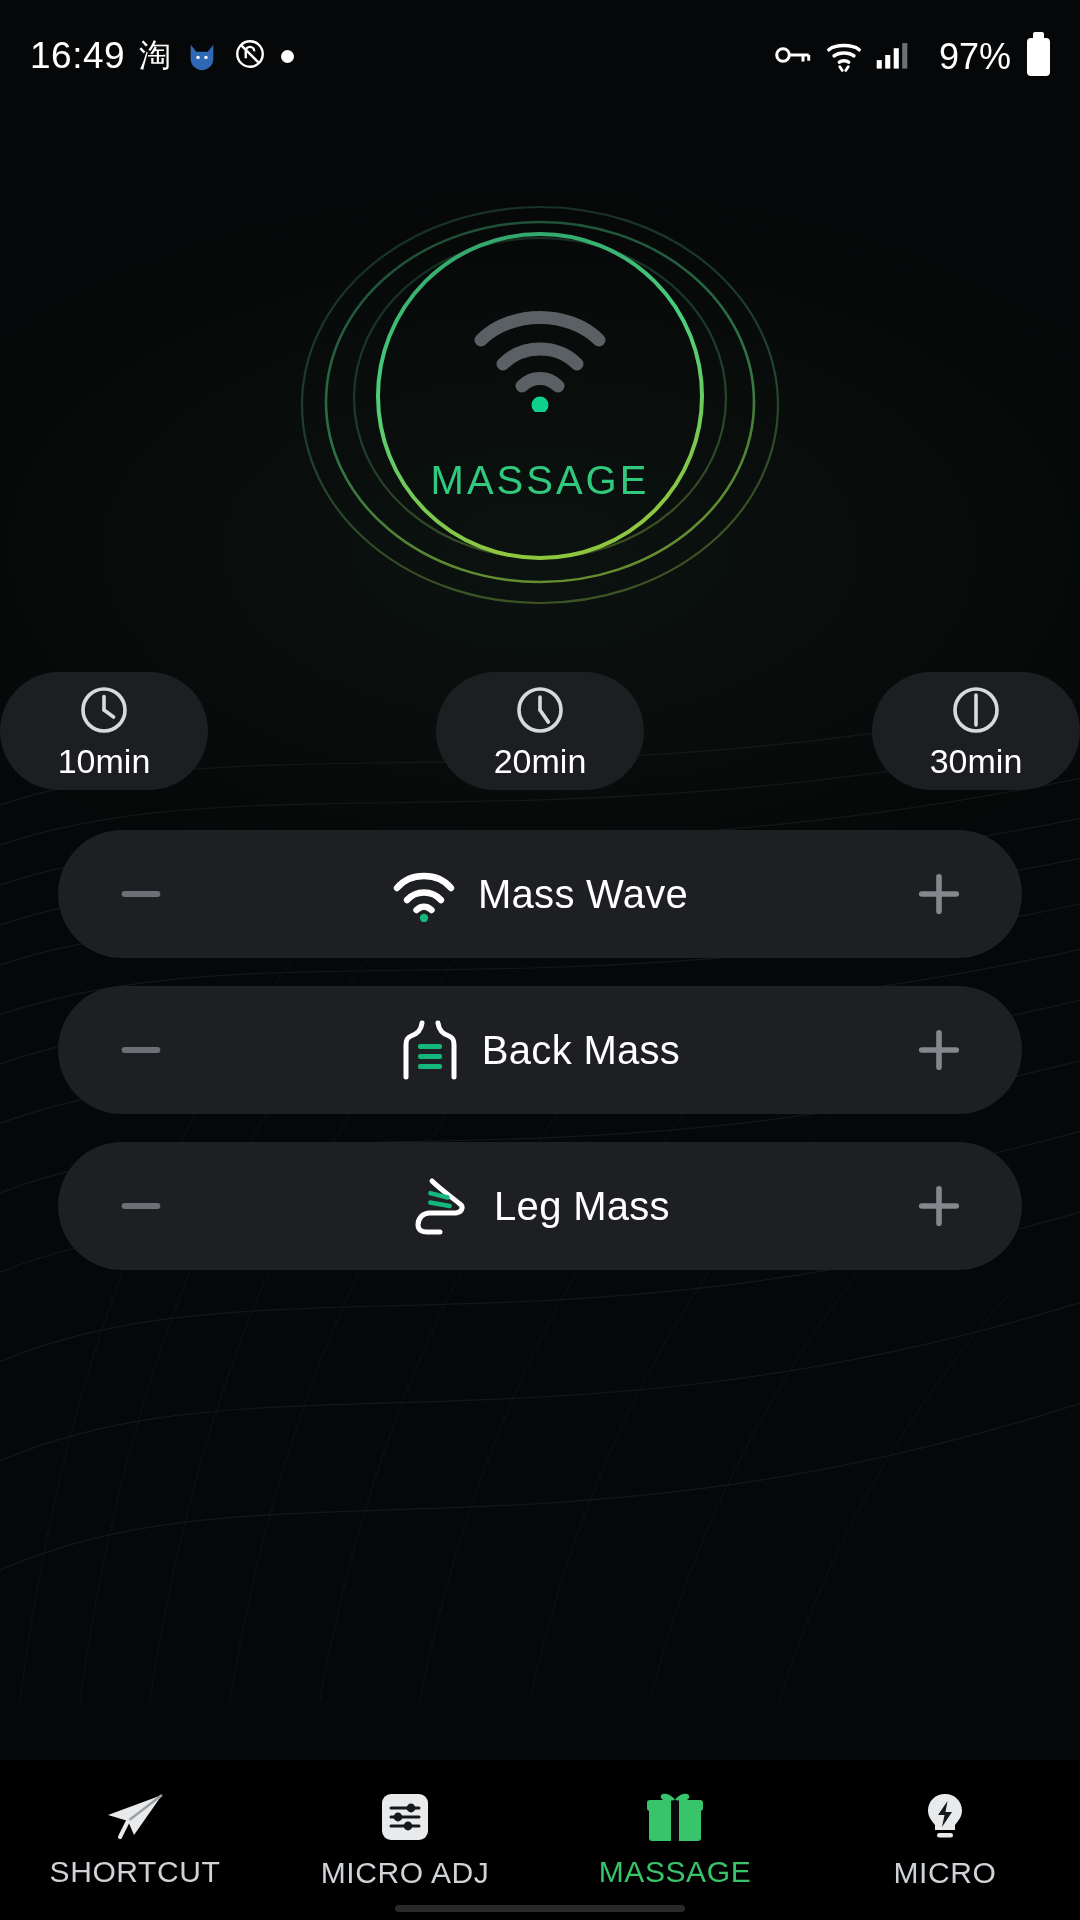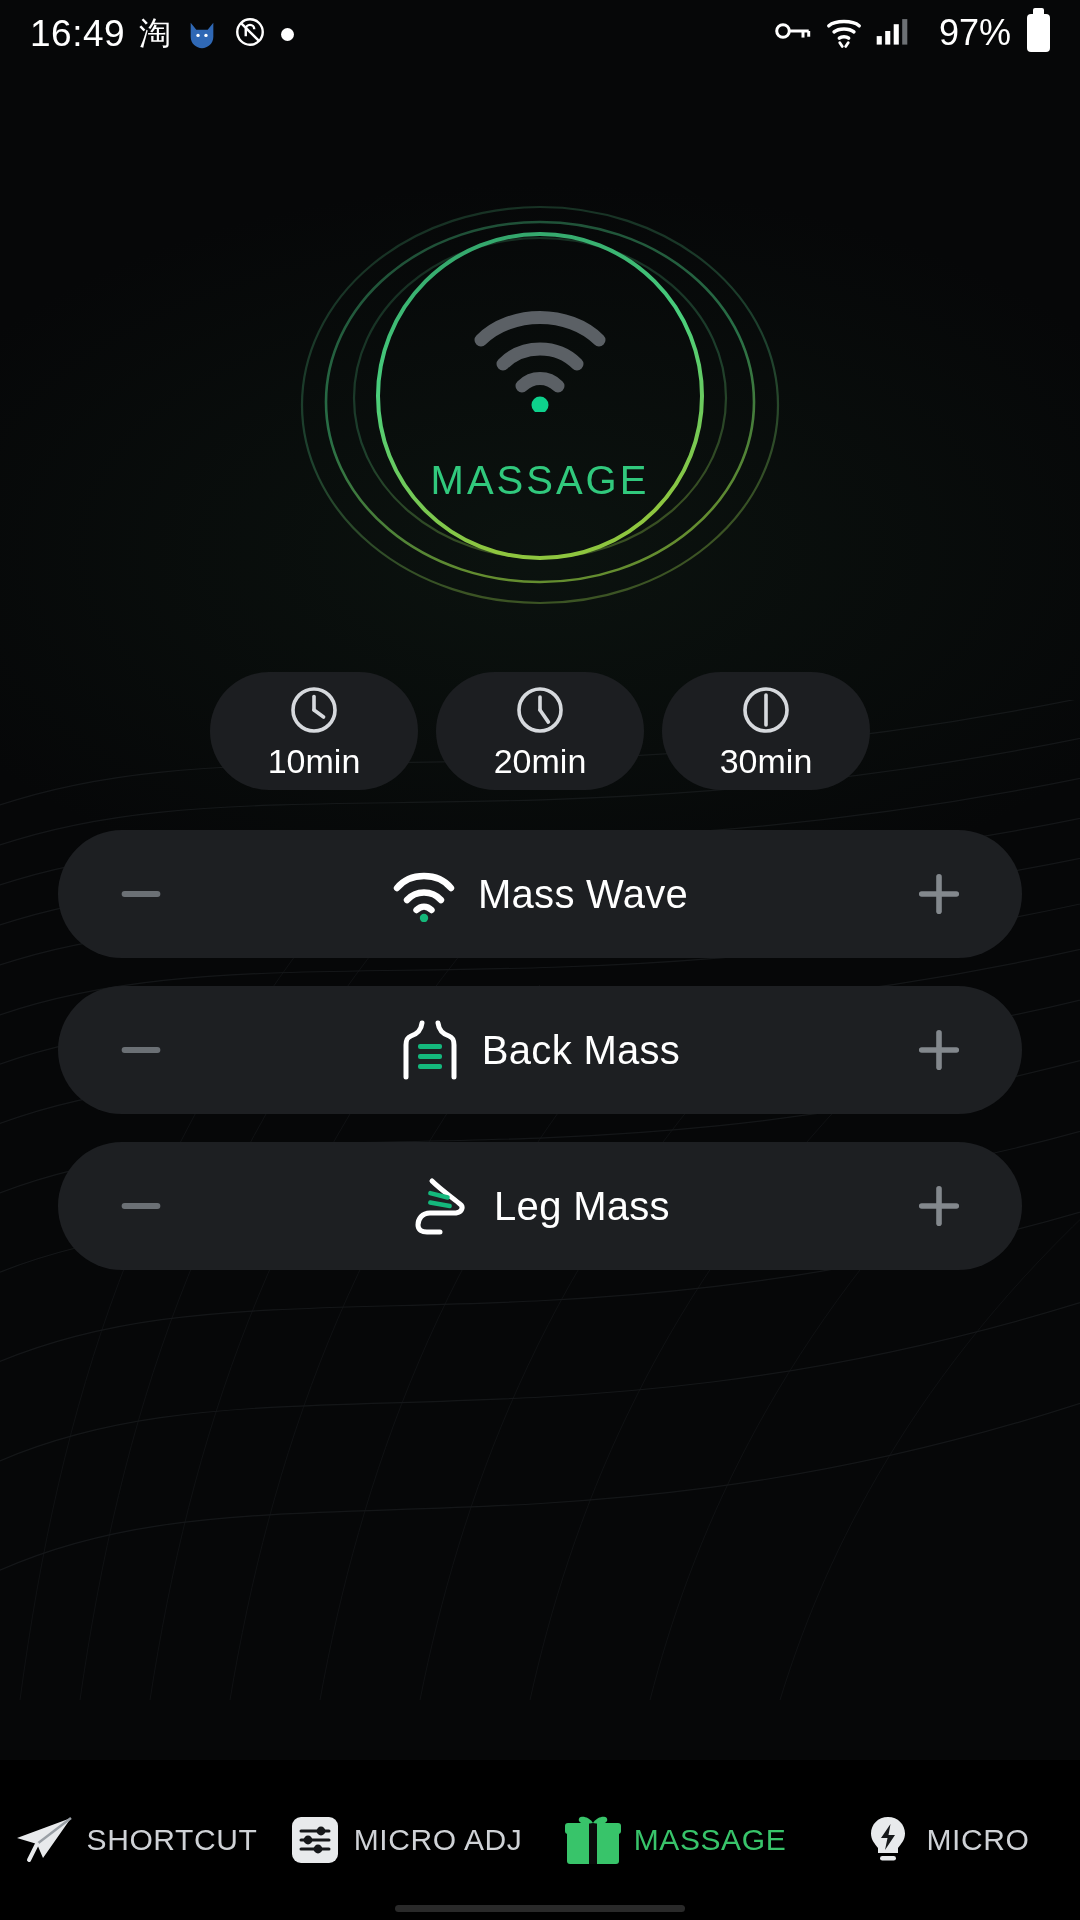--- a/index.html
+++ b/index.html
@@ -25,22 +25,22 @@
   .bg-glow {
     position: absolute; left: -200px; top: 150px;
     width: 1480px; height: 800px;
     background: radial-gradient(ellipse at 50% 50%, rgba(30,60,40,.22) 0%, rgba(0,0,0,0) 65%);
     pointer-events: none;
   }
   
   .statusbar {
     position: absolute; left: 0; top: 0;
     width: 1080px; height: 78px;
-    display: flex; align-items: flex-start;
-    padding: 12px 30px;
+    display: flex; align-items: flex-end;
+    padding: 0 30px;
     color: #fff;
   }
   .sb-left { display: flex; align-items: center; gap: 14px; }
   .sb-time { font-size: 37px; letter-spacing: .5px; }
   .sb-cn { font-size: 32px; }
   .sb-cat {
     width: 34px; height: 34px;
     display: inline-block;
   }
   .sb-dot { width: 13px; height: 13px; border-radius: 50%; background:#fff; display:inline-block; }
@@ -84,21 +84,21 @@
   .dial-label {
     position: absolute; left: 0; right: 0; top: 258px;
     text-align: center;
     color: #31c97d;
     font-size: 40px; letter-spacing: 3px;
   }
   
   .timer-row {
     position: absolute; left: 0; top: 672px;
     width: 1080px;
-    display: flex; justify-content: center; gap: 18px;
+    display: flex; justify-content: space-between; gap: 18px;
   }
   .timer-btn {
     width: 208px; height: 118px;
     background: #1c1e21;
     border-radius: 60px;
     display: flex; flex-direction: column;
     align-items: center; justify-content: center;
     gap: 4px;
     cursor: pointer;
   }
@@ -130,21 +130,21 @@
   .ctrl-label { color: #fff; font-size: 40px; letter-spacing: .3px; }
   
   .bottomnav {
     position: absolute; left: 0; bottom: 0;
     width: 1080px; height: 160px;
     background: #000;
     display: flex; align-items: center;
   }
   .nav-item {
     flex: 1 1 0;
-    display: flex; flex-direction: row;
+    display: flex; flex-direction: column;
     align-items: center; justify-content: center;
     gap: 12px;
     cursor: pointer;
   }
   .nav-label { font-size: 30px; color: #cfd2d6; letter-spacing: .6px; }
   .nav-item.active .nav-label { color: #38c46a; }
   .home-indicator {
     position: absolute; left: 50%; bottom: 8px;
     transform: translateX(-50%);
     width: 290px; height: 7px; border-radius: 5px;

